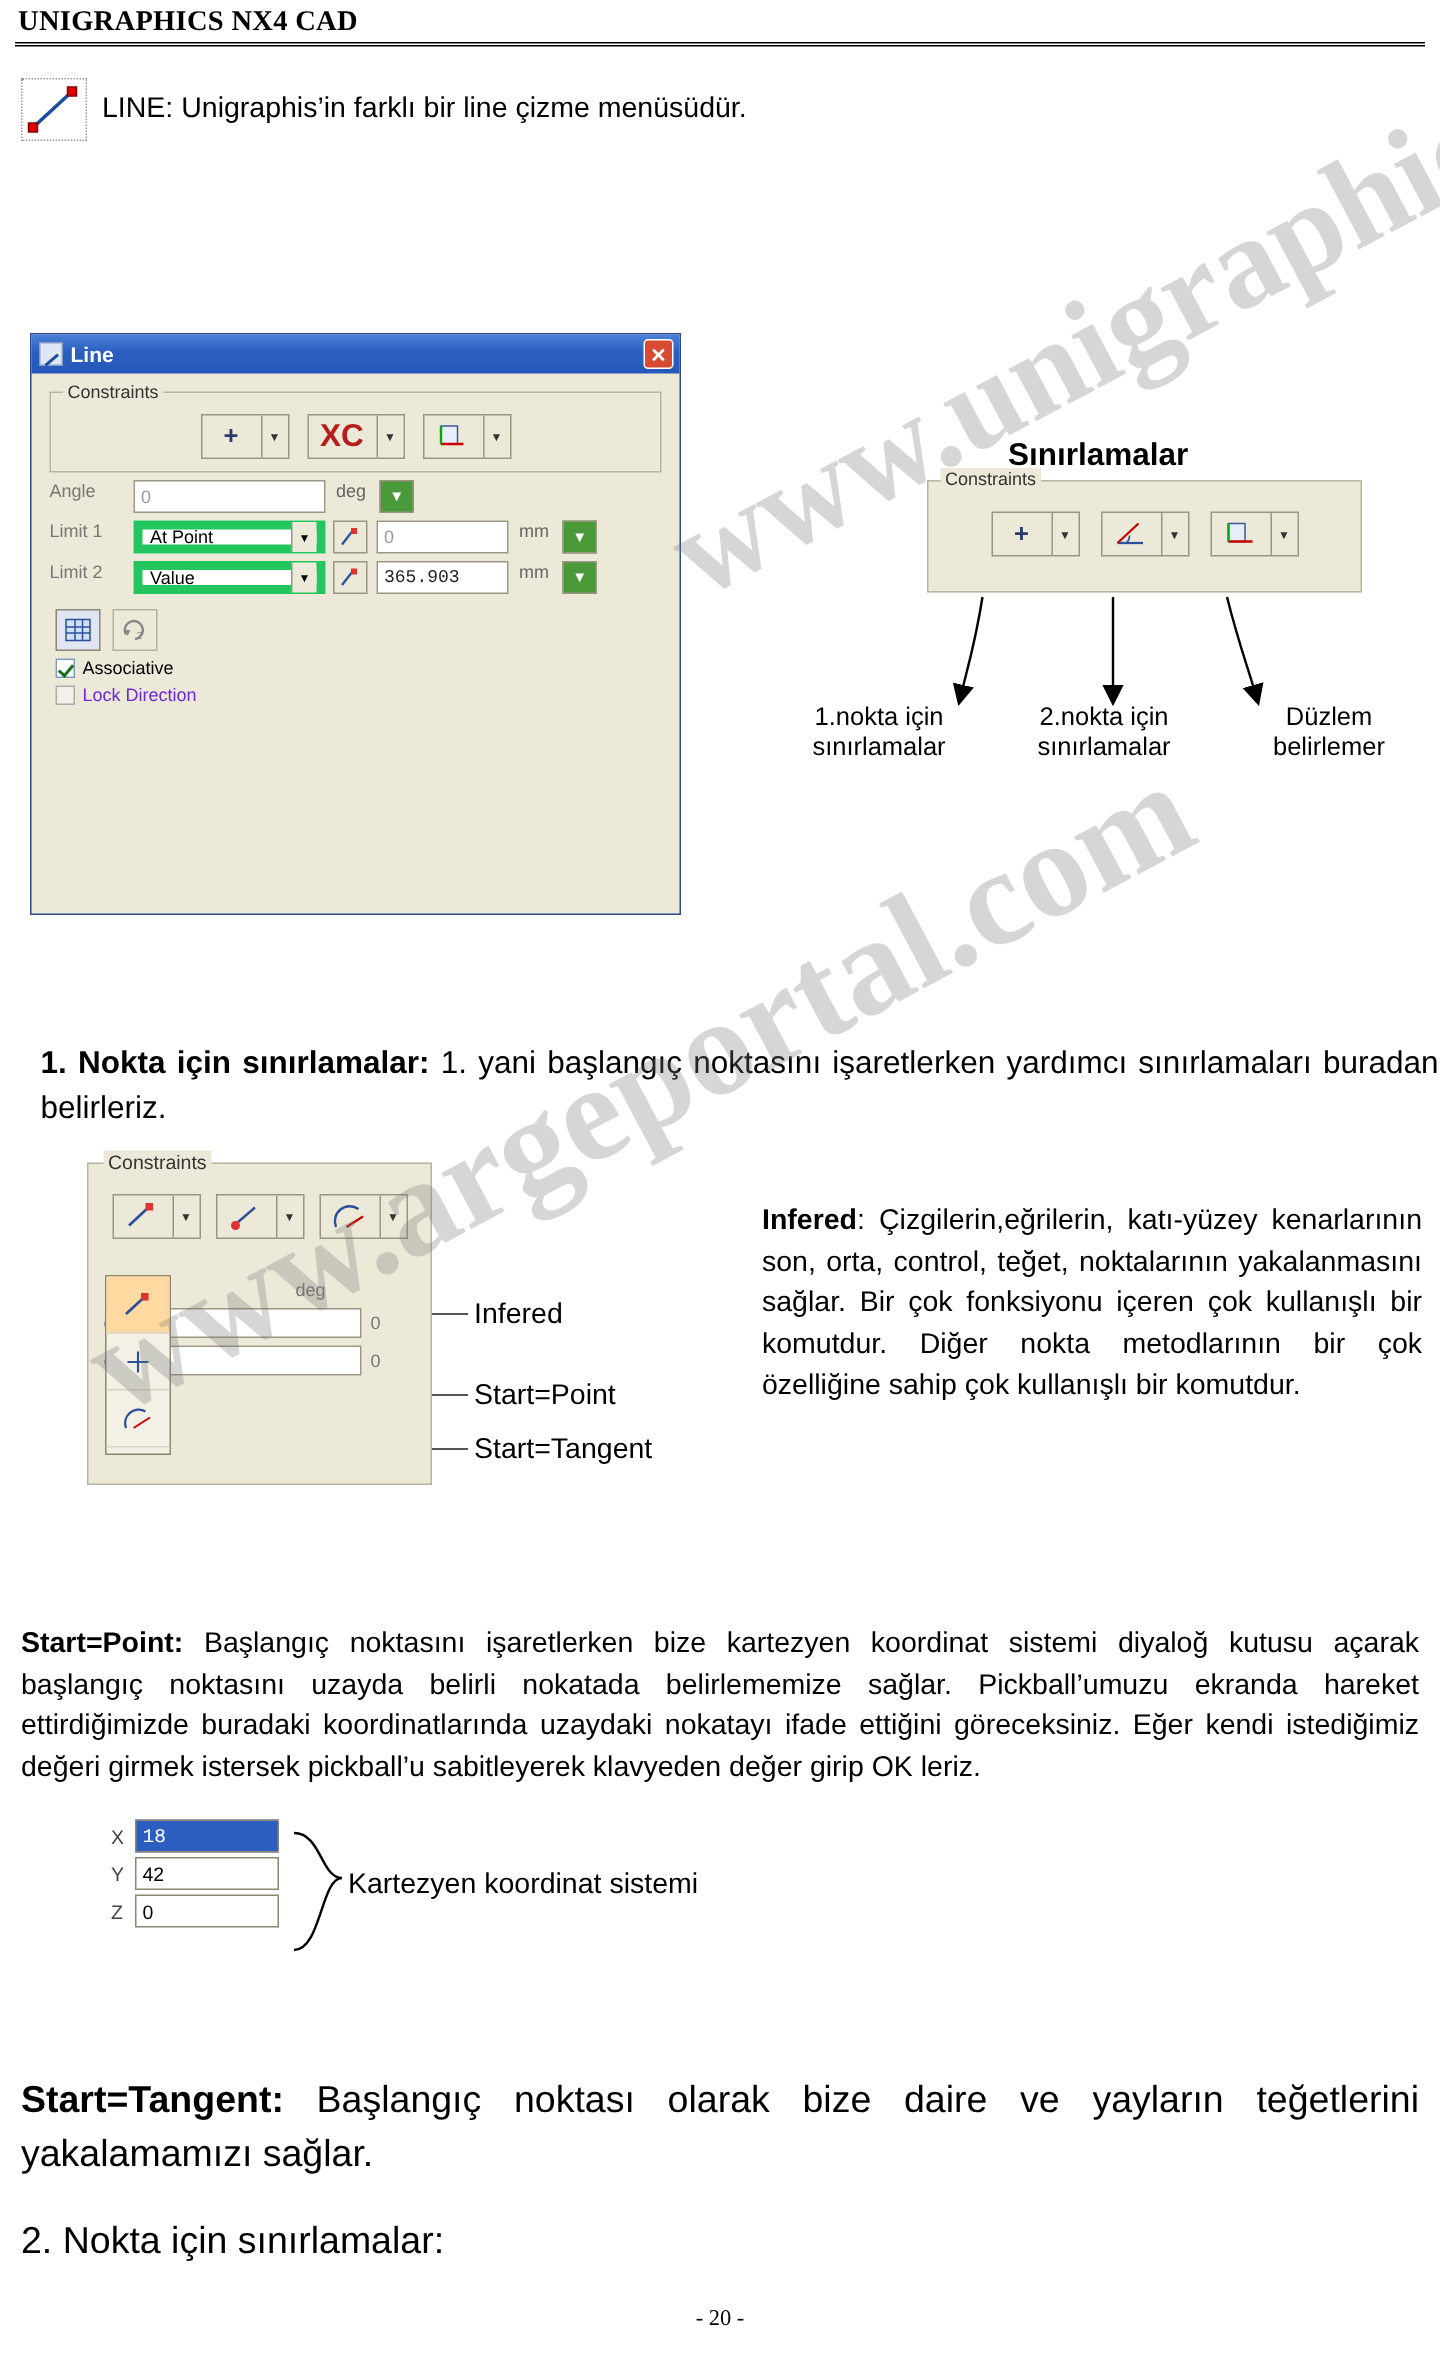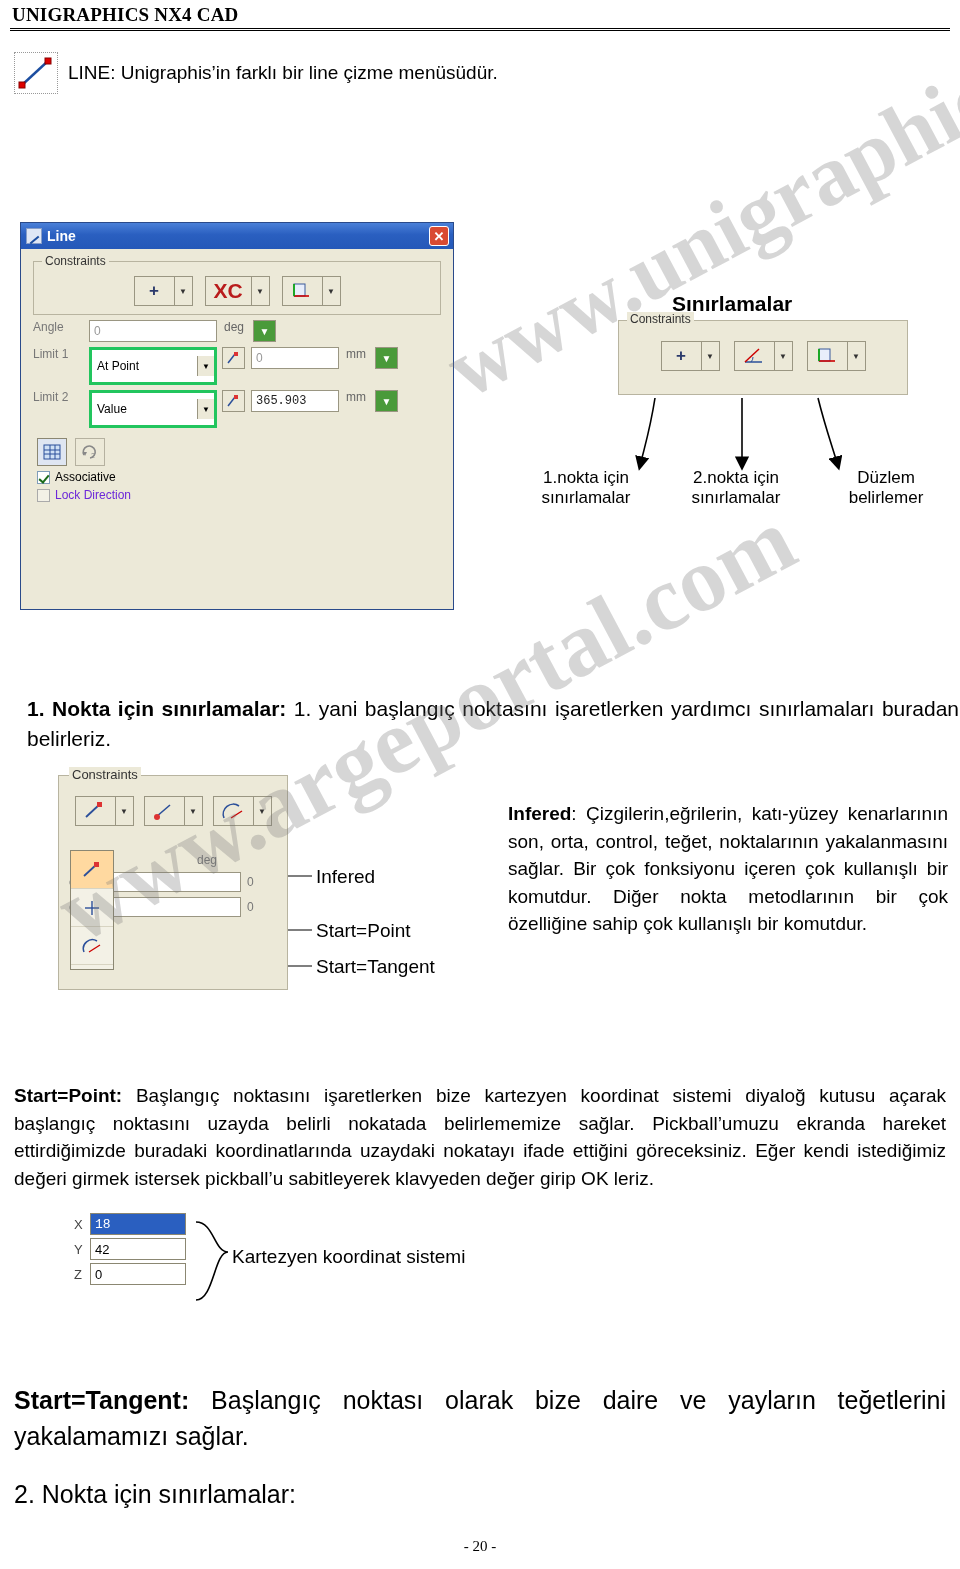--- a/index.html
+++ b/index.html
@@ -176,22 +176,22 @@
   }
   .frow .lbl { width: 56px; color:#777; }
   .tbox {
     background:#fff; border:1px solid #9a9682;
     height: 22px; display:flex; align-items:center;
     padding: 0 4px; font-size: 12px; color:#222;
     font-family: "Liberation Sans", sans-serif;
   }
   .tbox.disabled { color:#999; background:#fff; }
   .sel {
-    background:#fff; border:3px solid #22c55e;
-    height: 38px; width: 128px;
+    background:#fff; border:6px solid #22c55e;
+    height: 22px; width: 128px;
     display:flex; align-items:center; justify-content:space-between;
     padding: 0 0 0 5px; font-size: 12px; color:#000;
   }
   .sel .car {
     width: 17px; height: 20px; background:#ece9d8;
     border-left:1px solid #9a9682;
     display:flex; align-items:center; justify-content:center; font-size:8px;
   }
   .unit { width: 36px; color:#666; font-size:12px; padding-left:7px;}
   .sq-btn {

